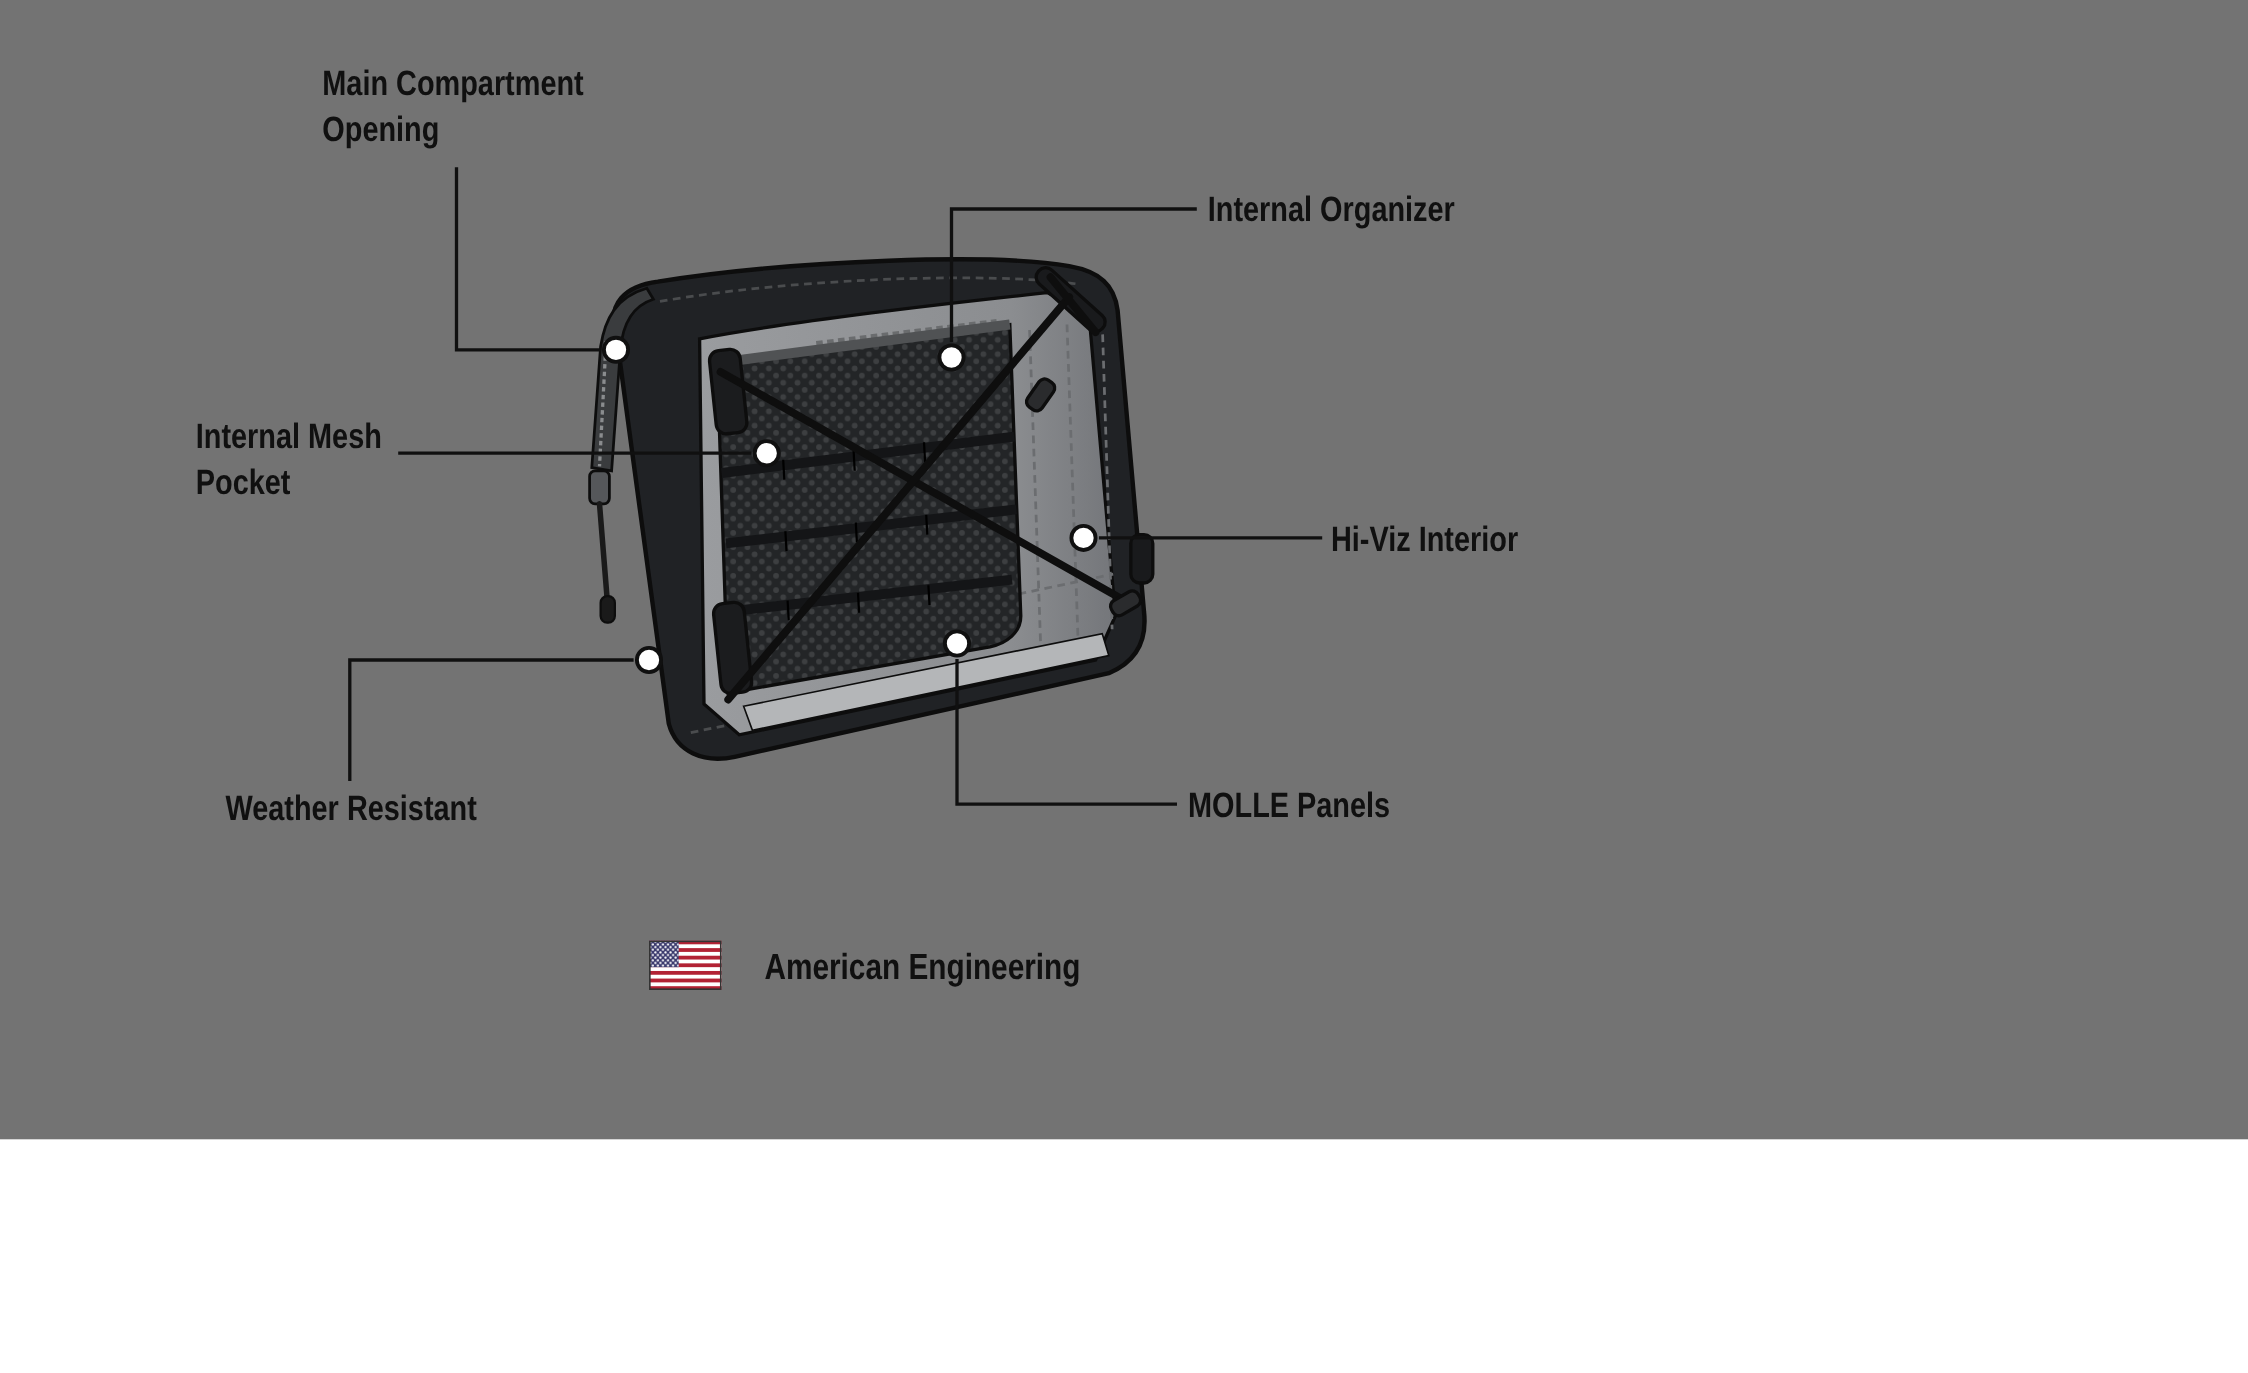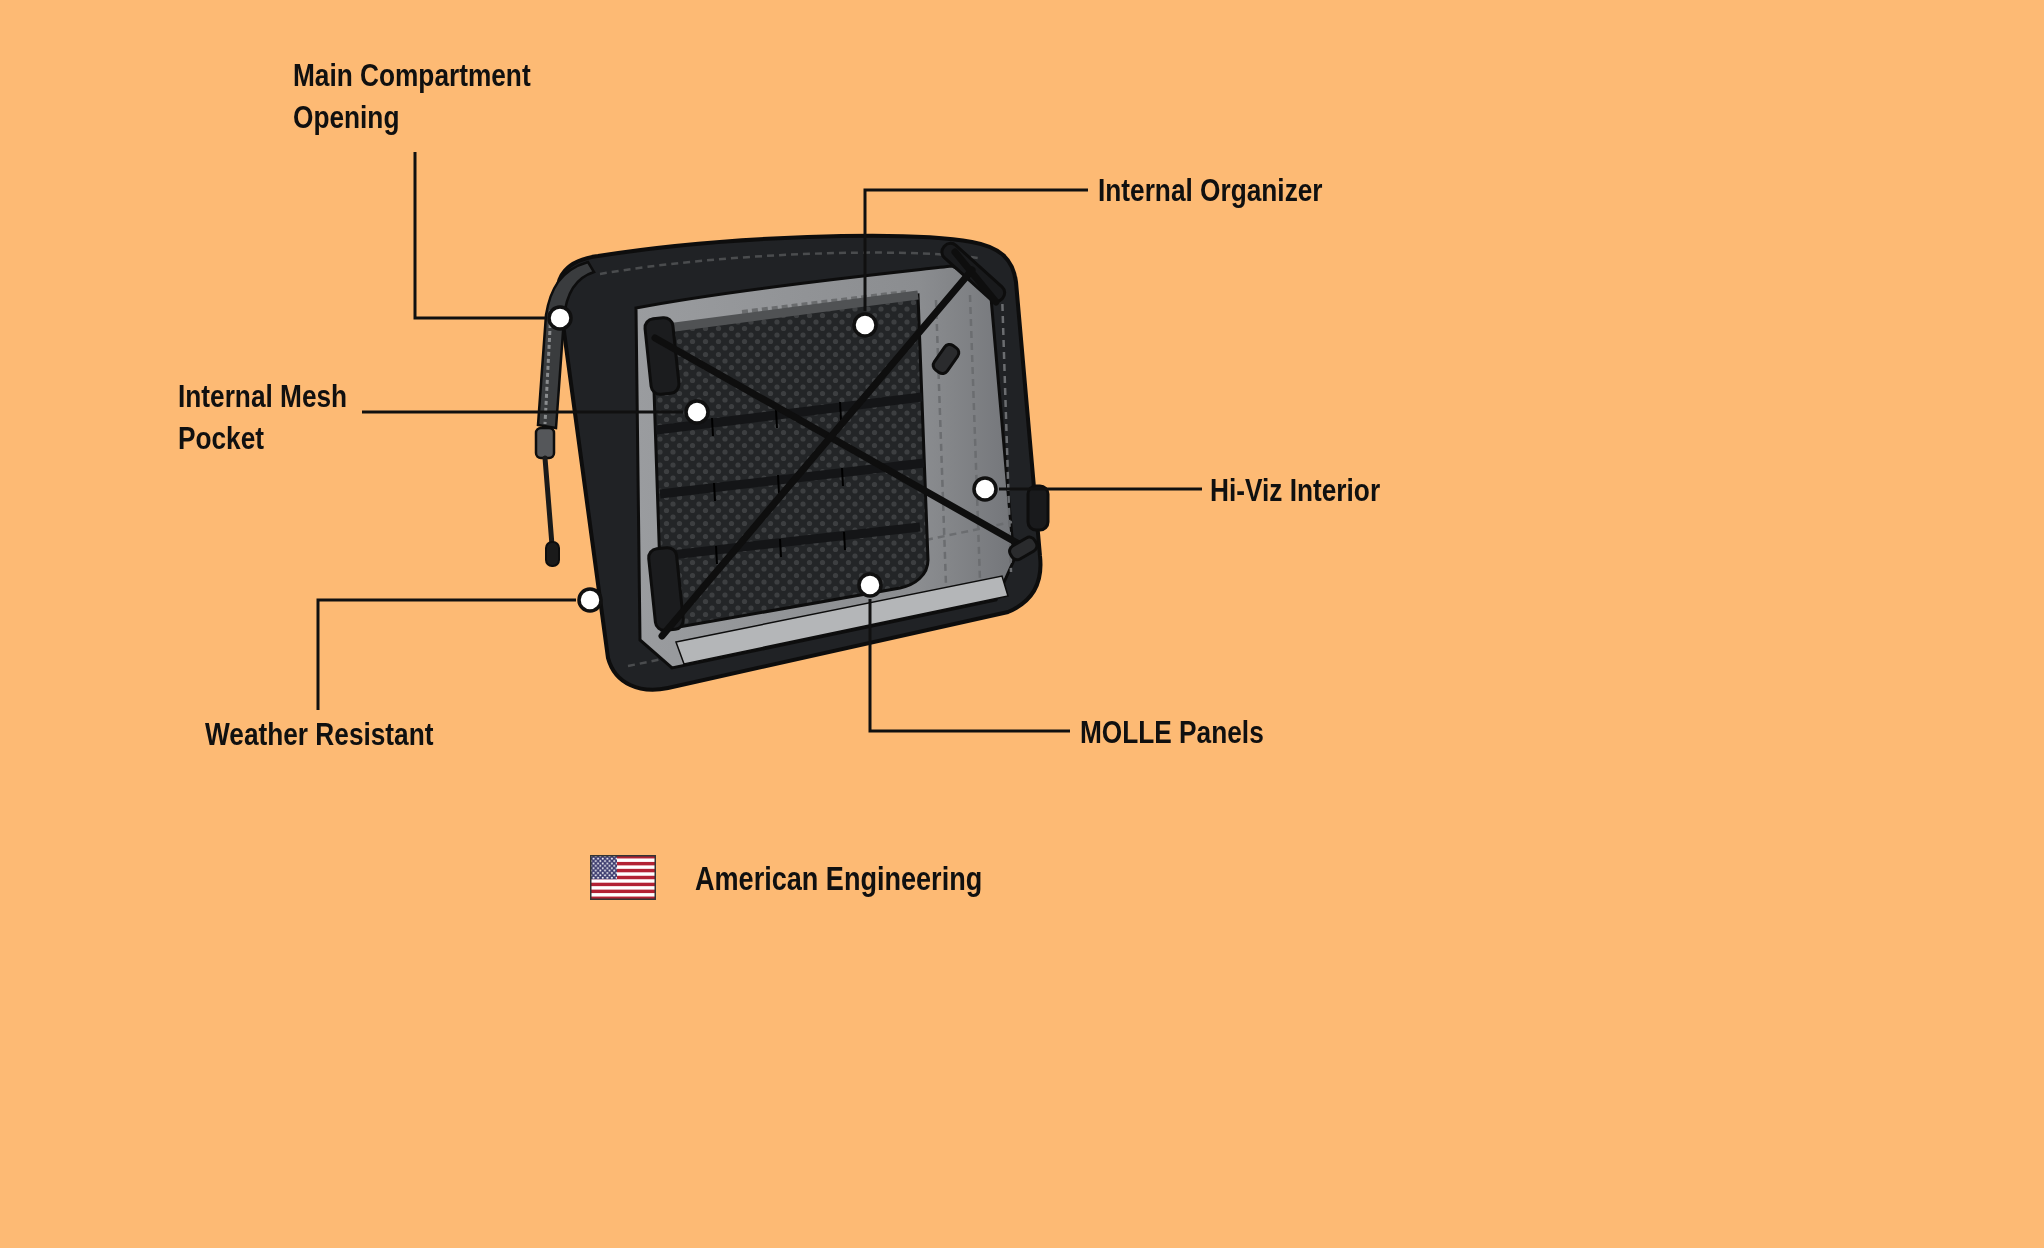--- a/index.html
+++ b/index.html
@@ -1,20 +1,20 @@
 <!DOCTYPE html>
 <html><head>
 <meta charset="utf-8">
 <style>
   html, body { margin: 0; padding: 0; background: #ffffff; }
   .canvas {
     position: relative;
     width: 2044px;
-    height: 1248px;
-    background: #fdba74;
+    height: 1036px;
+    background: #737373;
     overflow: hidden;
     font-family: "Liberation Sans", sans-serif;
   }
   .art-layer {
     position: absolute;
     inset: 0;
     width: 2044px;
     height: 1248px;
   }
   .callout-label {

